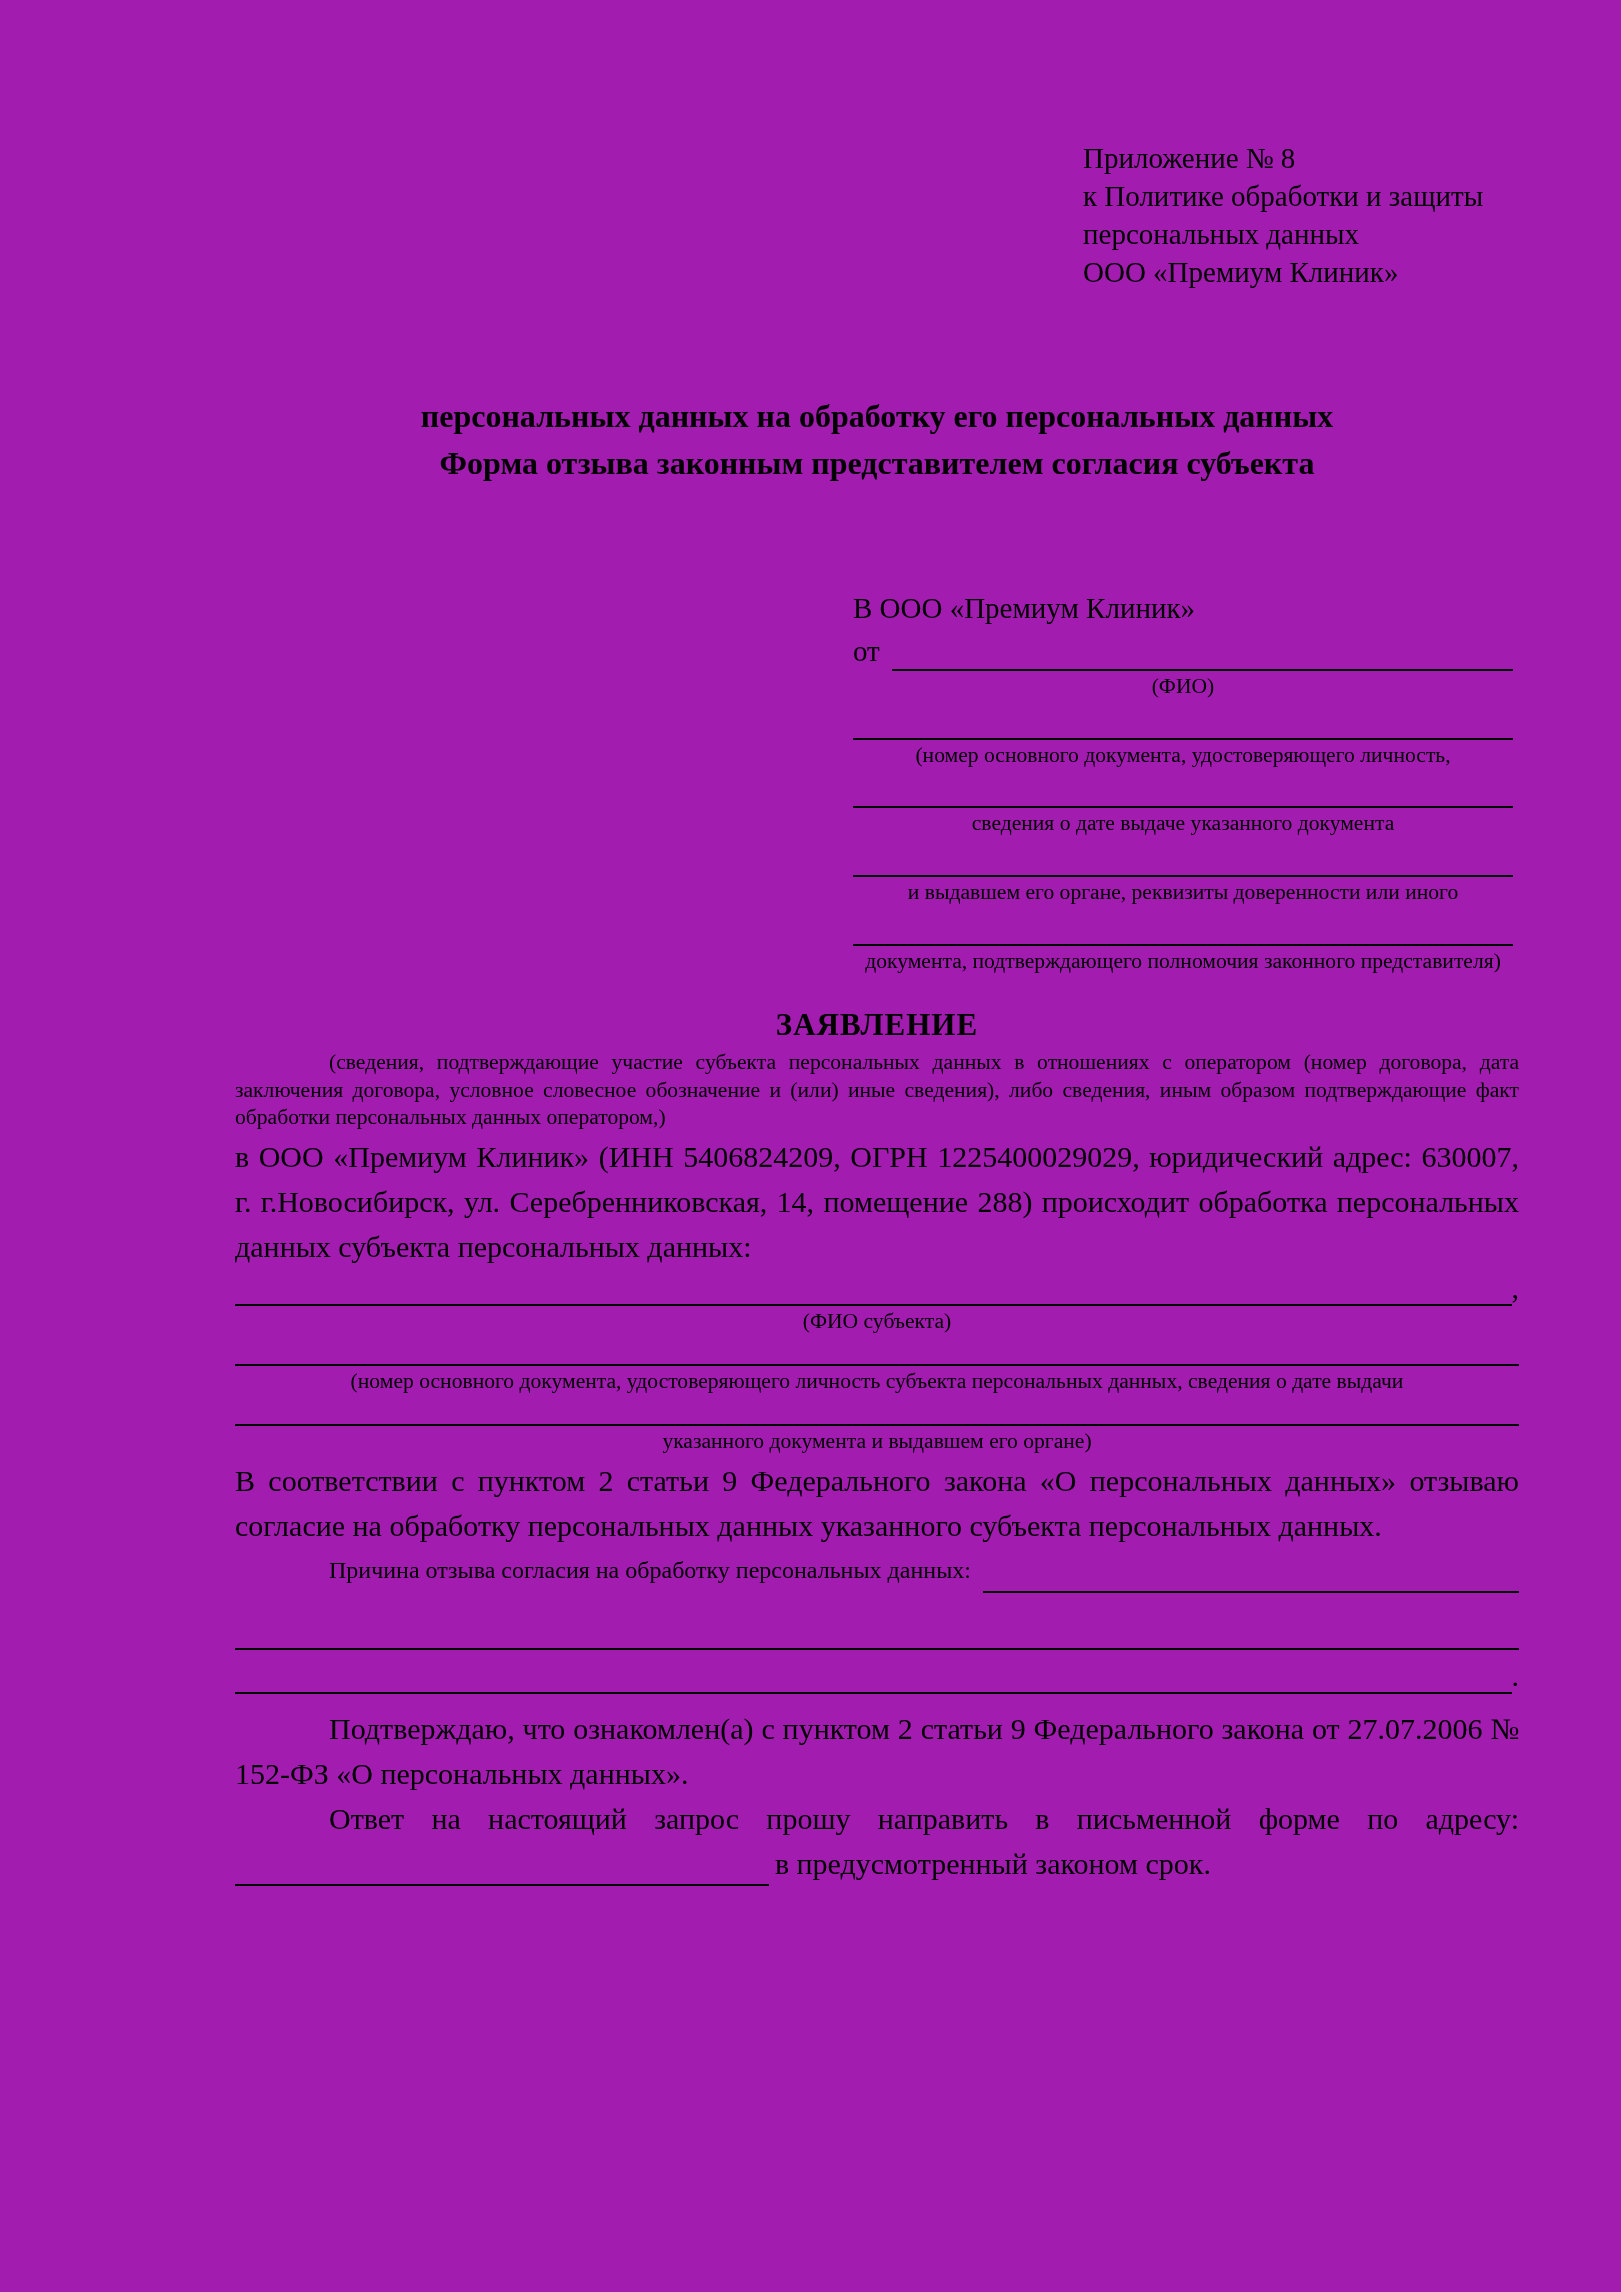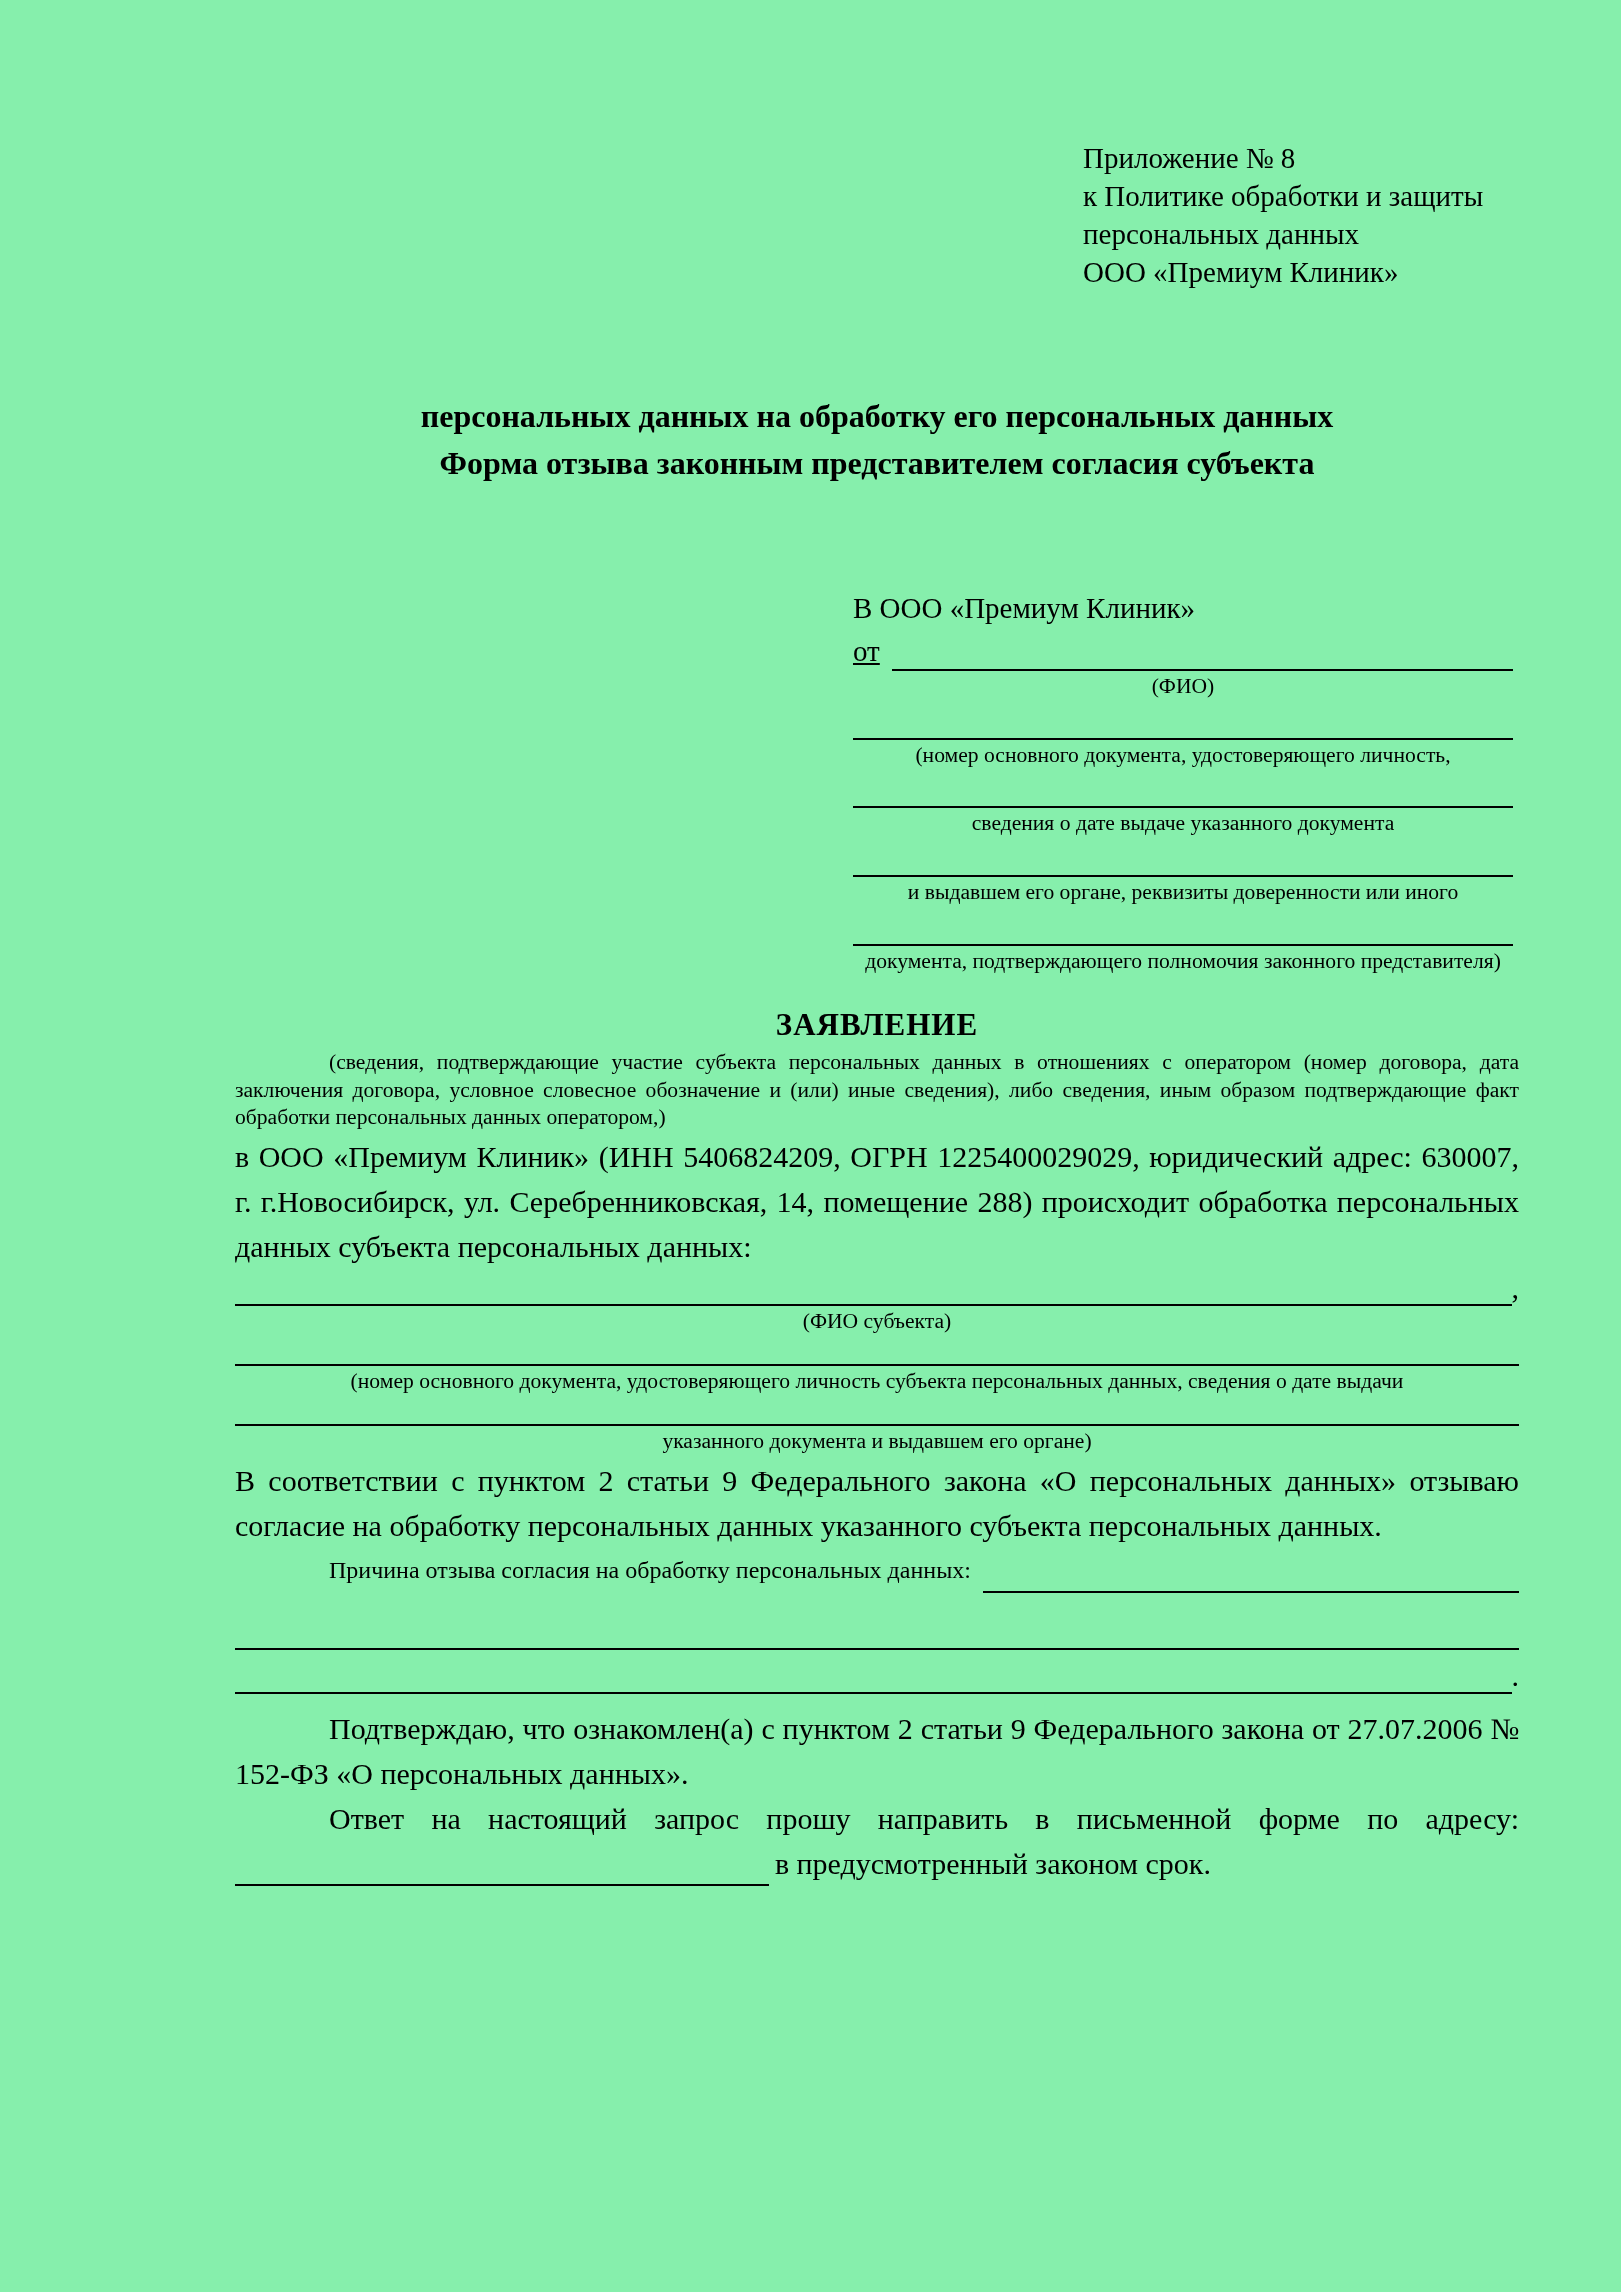--- a/index.html
+++ b/index.html
@@ -1,36 +1,36 @@
 <!DOCTYPE html>
 <html lang="ru"><head>
 <meta charset="utf-8">
 <style>
   html,body { margin:0; padding:0; background:#ffffff; }
   .page {
     position:relative;
     width:1621px; height:2293px;
-    background:#86efac;
+    background:#a21caf;
     color:#000;
     font-family:"Liberation Serif","DejaVu Serif",serif;
     overflow:hidden;
   }
   
   .blank { border-bottom:2.9px solid #000; }
 
   
   .appendix { margin:139px 102px 0 1083px; font-size:29px; line-height:38px; }
 
   
   .doc-title { margin:102px 102px 0 235px; text-align:center; font-weight:bold; font-size:32px; line-height:47px; }
 
   
   .addressee { margin:102px 108px 0 853px; font-size:29px; line-height:39px; }
   .from-row { display:flex; align-items:flex-end; margin-top:3.9px; }
-  .from-label { flex:none; padding-right:11.8px;text-decoration:underline; }
+  .from-label { flex:none; padding-right:11.8px; }
   .from-blank { flex:1 1 auto; height:33px; }
   .cap { font-size:21.6px; line-height:27.4px; }
   .addr-cap { text-align:center; margin-top:2px; }
   .a-blank { height:25.5px; margin-top:11.8px; }
 
   
   .heading { margin:27.4px 102px 0 235px; text-align:center; font-size:31px; line-height:43px; letter-spacing:1px;font-weight:bold; }
   .accordance { display:flex; align-items:flex-end; margin:7.8px 102px 0 235px; font-size:30px; line-height:39px; }
   .accordance .lbl { flex:none; padding-left:94px; padding-right:13.7px; }
   .accordance .blank { flex:1 1 auto; height:33px; }

